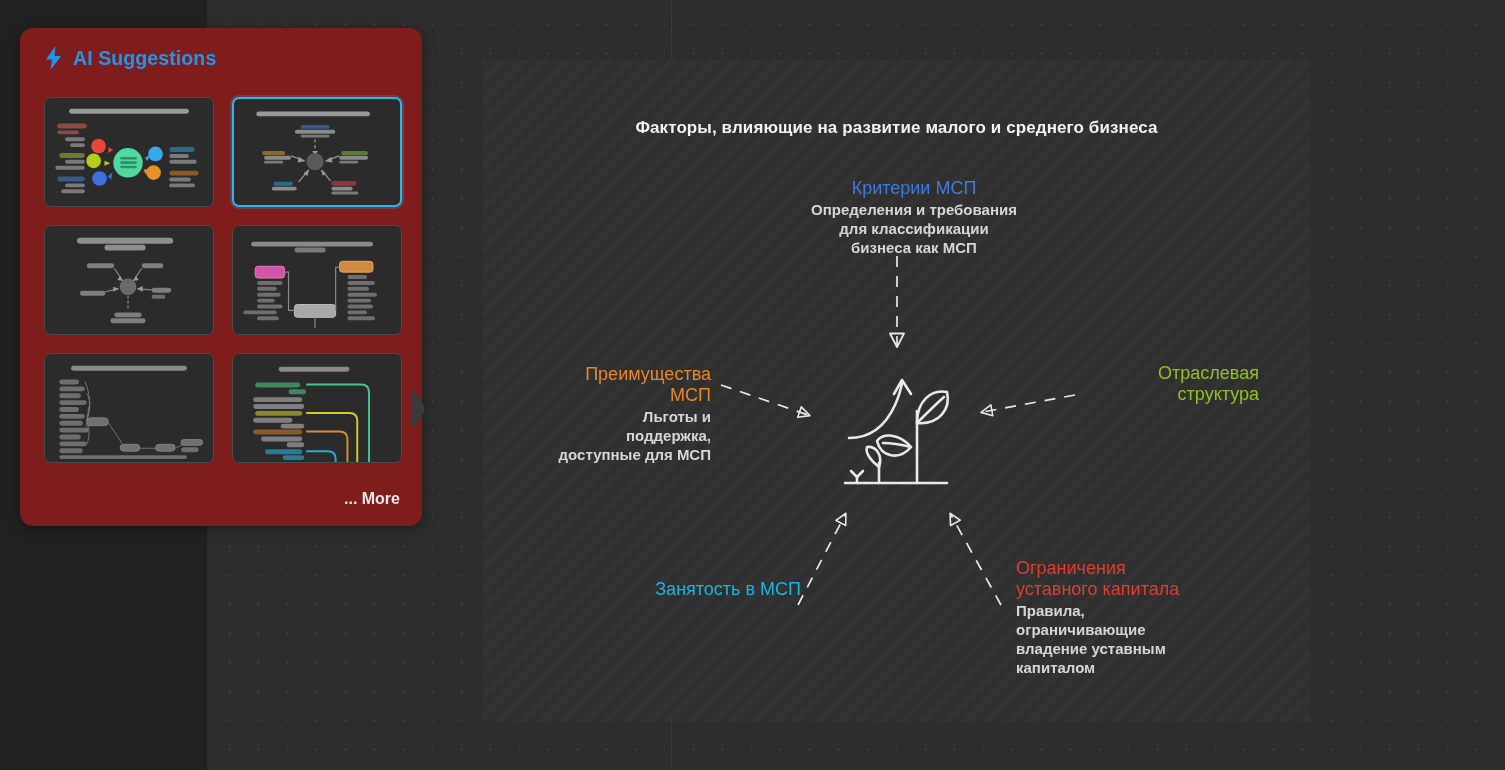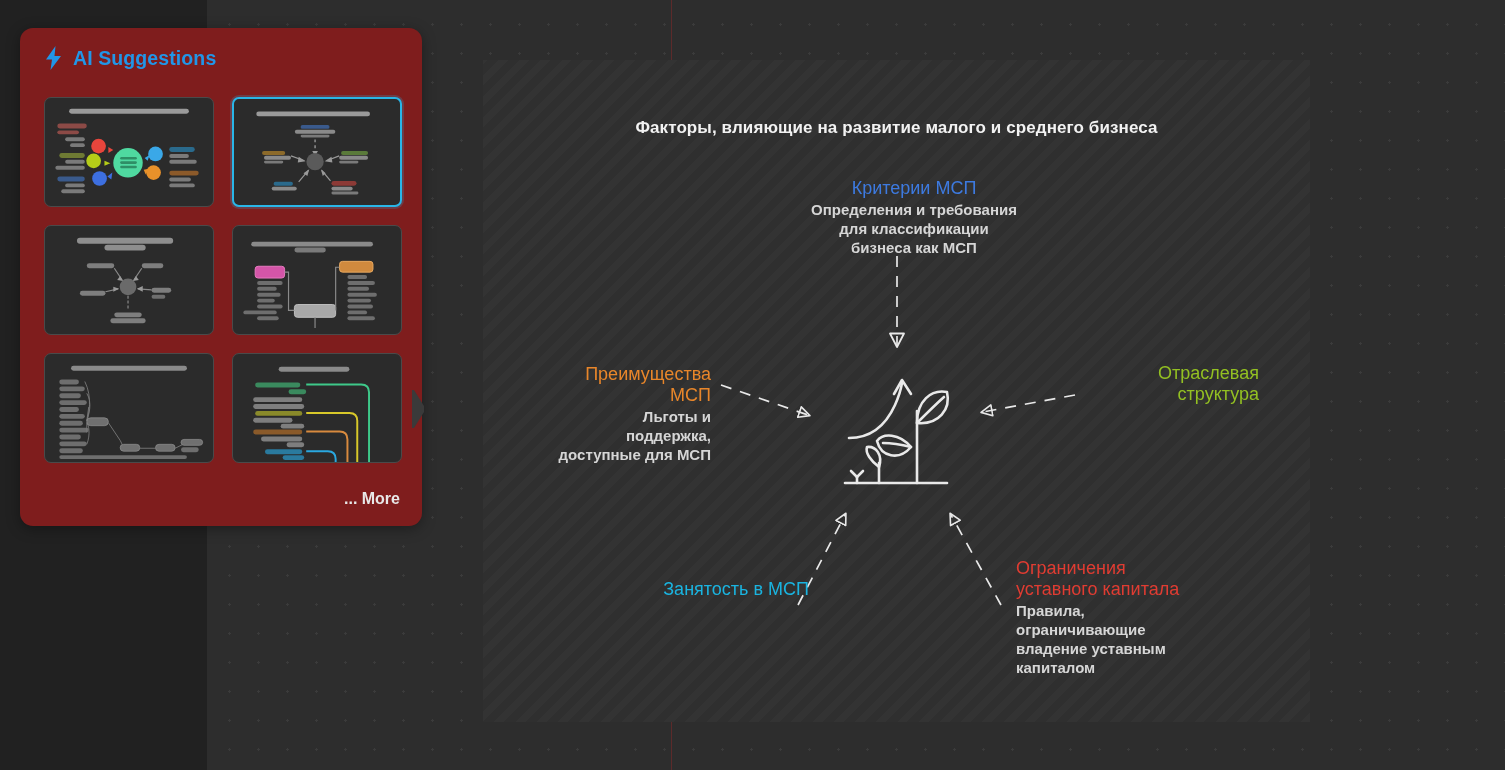--- a/index.html
+++ b/index.html
@@ -81,21 +81,21 @@
   .node-desc {
     font-size: 15px;
     font-weight: bold;
     color: #d6d6d6;
     line-height: 1.25;
   }
 
   #node-criteria   { left: 325px; top: 118px; width: 212px; text-align: center; }
   #node-benefits   { left: 72px;  top: 304px; width: 156px; text-align: right; }
   #node-structure  { left: 601px; top: 303px; width: 175px; text-align: right; }
-  #node-employment { left: 140px; top: 519px; width: 186px; text-align: right; }
+  #node-employment { left: 132px; top: 519px; width: 186px; text-align: right; }
   #node-capital    { left: 533px; top: 498px; width: 180px; text-align: left; }
 
   
   #center-icon {
     position: absolute;
     left: 360px; top: 305px;
     width: 110px; height: 125px;
   }
 
   

